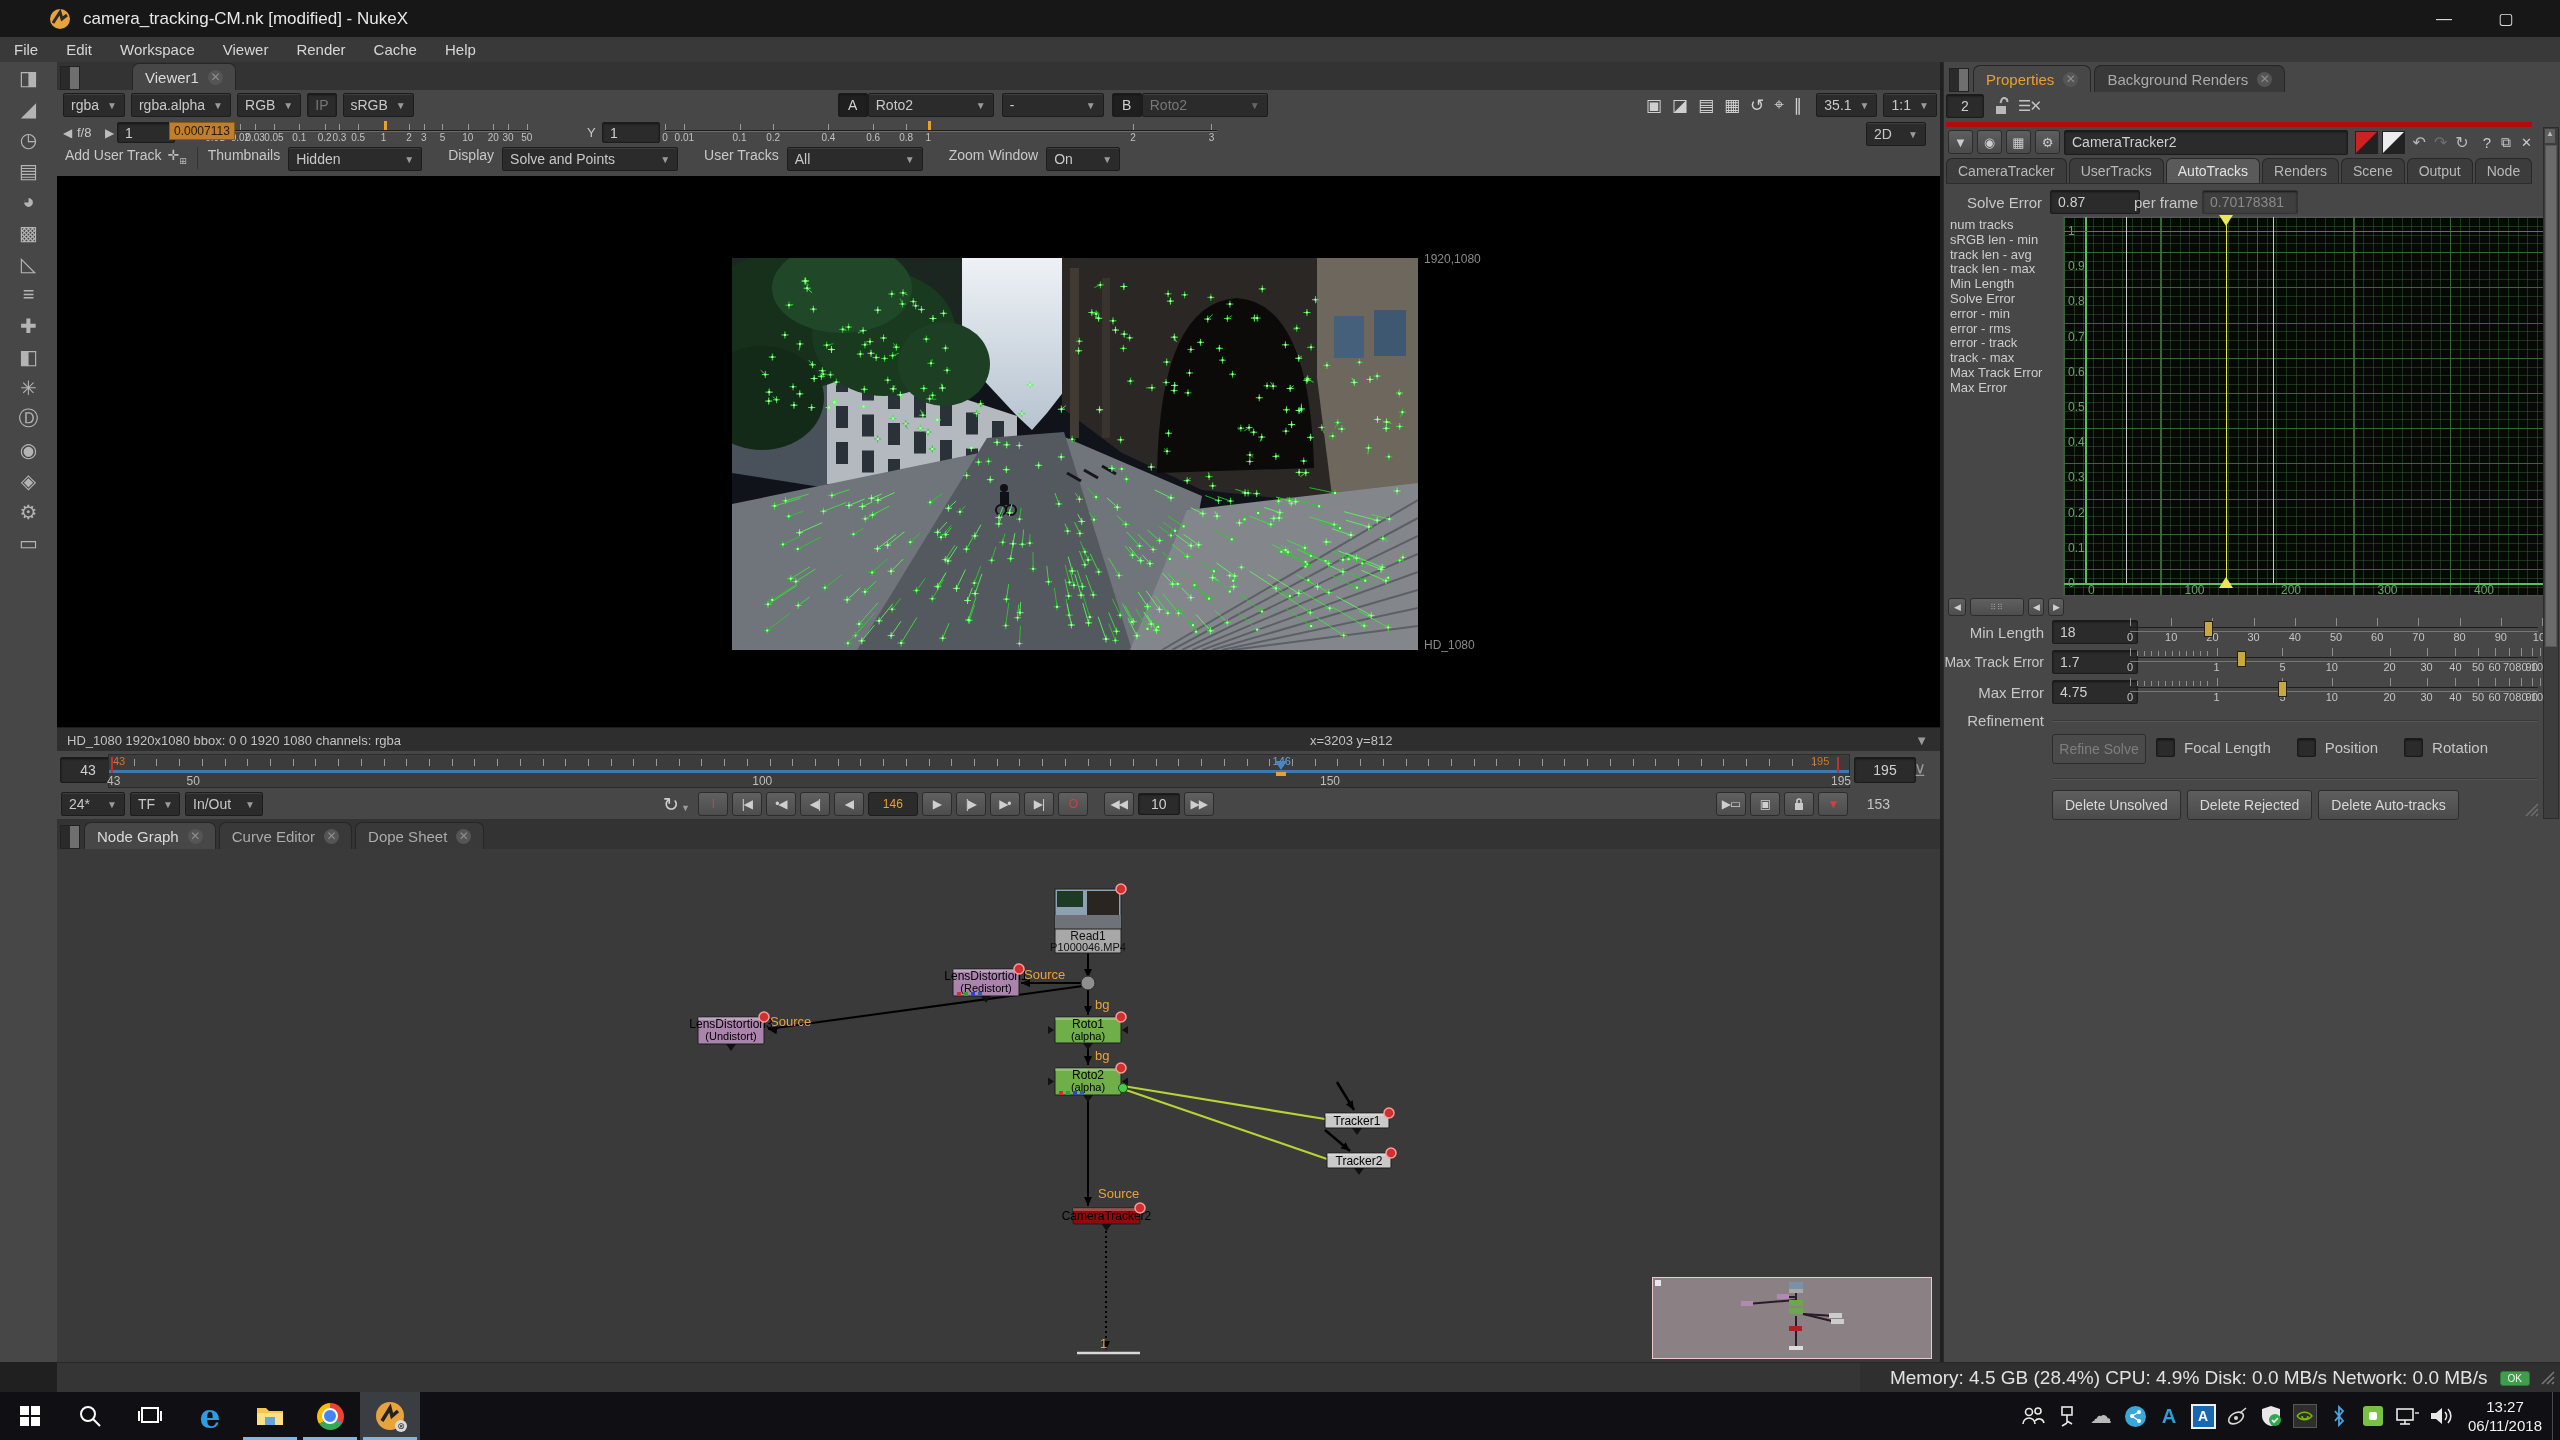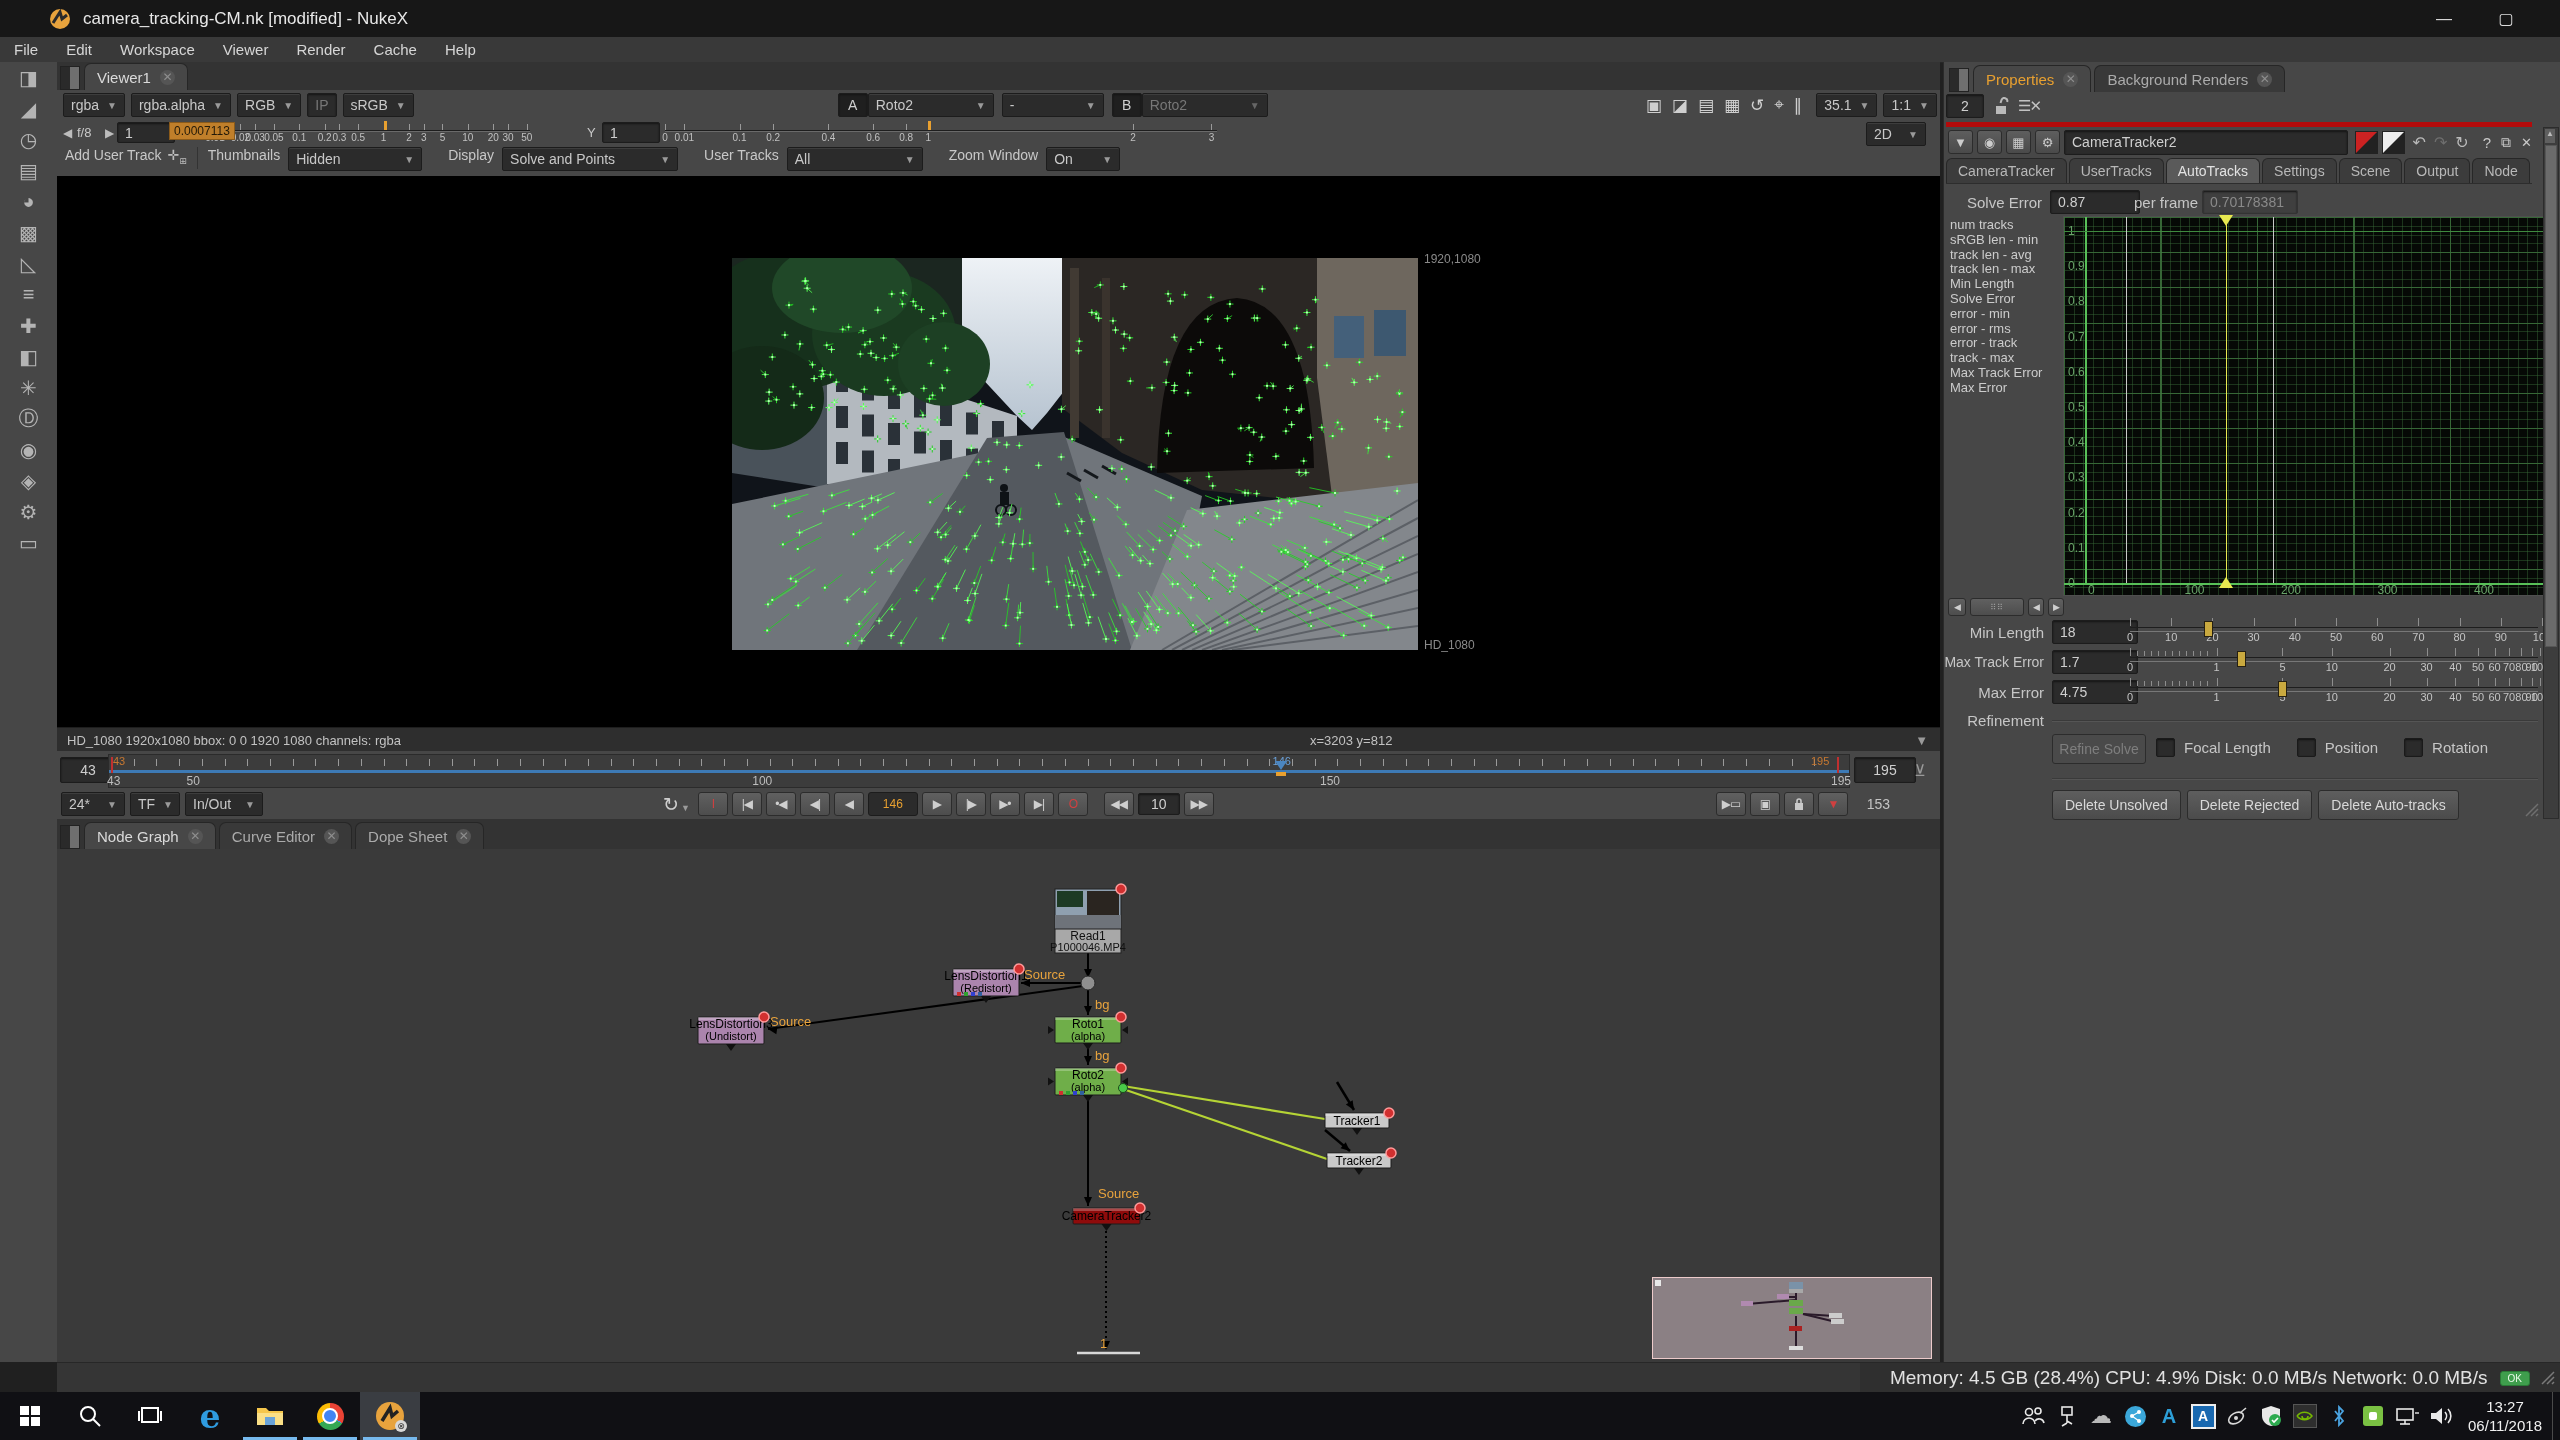--- a/index.html
+++ b/index.html
@@ -37,21 +37,21 @@
          color:#cfcfcf;font-size:14px;display:inline-flex;align-items:center;padding:0 7px;
          height:22px;border-radius:2px;}
   .field.disabled{background:#3f3f3f;color:#8a8a8a;border-color:#333;}
   .btn{background:linear-gradient(#5e5e5e,#4b4b4b);border:1px solid #2c2c2c;border-radius:3px;
        color:#d8d8d8;font-size:14px;display:inline-flex;align-items:center;justify-content:center;}
   .btn.disabled{background:#4a4a4a;color:#7e7e7e;}
   .chk{width:17px;height:17px;background:#2b2b2b;border:1px solid #1a1a1a;
        box-shadow:inset 0 1px 2px #111;border-radius:2px;}
   .lbl{font-size:15px;color:#c6c6c6;}
   
-  #viewer-tabs{left:57px;top:62px;width:1883px;height:28px;background:#333;display:flex;align-items:flex-end;}
+  #viewer-tabs{left:57px;top:62px;width:1883px;height:28px;background:#333;display:flex;align-items:flex-end;gap:48px;}
   #viewer-toolbar{left:57px;top:90px;width:1883px;height:30px;background:#474747;
                   border-bottom:1px solid #3a3a3a;display:flex;align-items:center;}
   #fslider-row{left:57px;top:120px;width:1883px;height:27px;background:#474747;
                border-bottom:1px solid #3a3a3a;}
   #track-toolbar{left:57px;top:147px;width:1883px;height:29px;background:#474747;
                  border-bottom:1px solid #2a2a2a;display:flex;align-items:flex-start;font-size:14px;}
   #viewer-canvas{left:57px;top:176px;width:1883px;height:551px;background:#000;}
   #viewer-info{left:57px;top:727px;width:1883px;height:24px;background:#2e2e2e;
                border-top:1px solid #1e1e1e;font-size:13px;color:#c2c2c2;}
   .ruler-ticklbl{position:absolute;font-size:10px;color:#c0c0c0;transform:translateX(-50%);}
@@ -1802,21 +1802,21 @@
     <span style="margin-left:8px;font-size:16px;color:#b9b9b9">↻</span>
     <span style="margin-left:14px;font-size:15px;color:#c9c9c9">?</span>
     <span style="margin-left:10px;font-size:14px;color:#c9c9c9">⧉</span>
     <span style="margin-left:10px;font-size:13px;color:#c9c9c9">✕</span>
   </div>
 
   <div id="node-tabs" style="position:absolute;left:2px;top:96px;display:flex;align-items:flex-end;border-bottom:1px solid #2d2d2d;width:586px">
       <div class="ptab">CameraTracker</div>
       <div class="ptab">UserTracks</div>
       <div class="ptab active">AutoTracks</div>
-      <div class="ptab">Settings</div>
+      <div class="ptab">Renders</div>
       <div class="ptab">Scene</div>
       <div class="ptab">Output</div>
       <div class="ptab">Node</div>
     </div>
 
   <span class="lbl" style="position:absolute;left:18px;top:132px;width:80px;text-align:right">Solve Error</span>
   <div class="field" style="position:absolute;left:106px;top:128px;width:74px">0.87</div>
   <span class="lbl" style="position:absolute;left:190px;top:132px">per frame</span>
   <div class="field disabled" style="position:absolute;left:258px;top:128px;width:80px">0.70178381</div>
 

